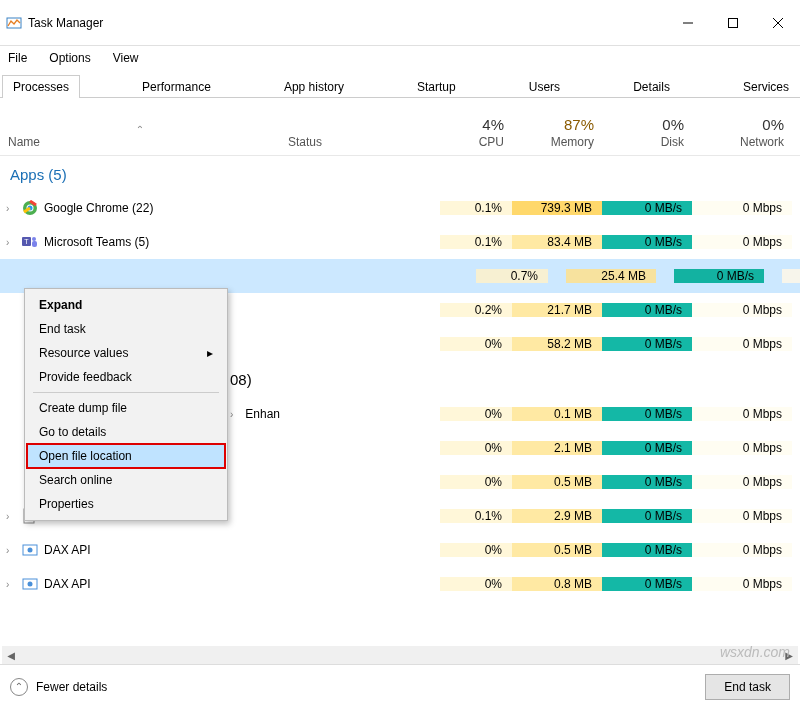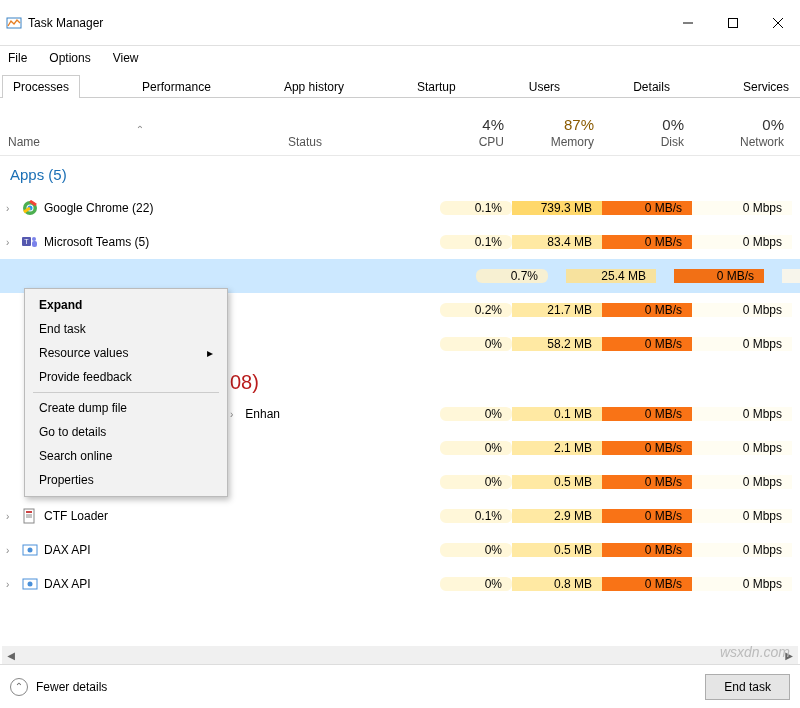--- a/index.html
+++ b/index.html
@@ -20,24 +20,24 @@
 .hdr .pct.hot { color: #8a5a00; }
 .sort-arrow { text-align: center; color: #888; font-size: 10px; width: 100%; }
 .body { overflow: hidden; }
 .group { color: #1a6fb5; font-size: 15px; padding: 10px 0 8px 10px; }
 .row { display: grid; grid-template-columns: 280px 160px 72px 90px 90px 100px; height: 34px; align-items: center; }
 .row.sel { background: #cce8ff; gap: 18px; }
 .namecell { display: flex; align-items: center; gap: 6px; padding-left: 6px; overflow: hidden; white-space: nowrap; text-overflow: ellipsis; font-size: 12px; }
 .chev { width: 10px; color: #888; font-size: 10px; }
 .picon { width: 16px; height: 16px; display: inline-flex; align-items: center; justify-content: center; }
 .num { text-align: right; padding-right: 10px; font-size: 12px; }
-.c-cpu { background: #fff7d9; border-radius: 6px; }
+.c-cpu { background: #fff7d9; }
 .c-mem { background: #ffe9a3; }
 .c-mem.hi { background: #ffd86b; }
-.c-disk { background: #f97316; }
+.c-disk { background: #14b8a6; }
 .c-net { background: #fffdf2; }
 .row.sel .c-cpu, .row.sel .c-mem, .row.sel .c-disk, .row.sel .c-net { filter: brightness(0.97); }
 .ctxmenu { position: absolute; left: 24px; top: 288px; width: 204px; background: #f2f2f2; border: 1px solid #bbb; box-shadow: 2px 3px 6px rgba(0,0,0,0.25); padding: 4px 2px; z-index: 50; }
 .ctxitem { padding: 5px 12px; font-size: 12px; display: flex; justify-content: space-between; align-items: flex-end; }
 .ctxitem.bold { font-weight: 600; }
 .ctxitem.hov { background: #bfe3ff; }
 .redbox { outline: 2px solid #d00; outline-offset: -1px; }
 .ctxsep { height: 1px; background: #ccc; margin: 3px 6px; }
 .scrollbar-h { position: absolute; left: 2px; right: 2px; bottom: 44px; height: 18px; background: #f0f0f0; display: flex; align-items: center; justify-content: space-between; }
 .sbbtn { width: 18px; height: 18px; display: flex; align-items: center; justify-content: center; color: #666; font-size: 10px; }
@@ -183,21 +183,21 @@
           <span class="chev"></span>
           <span class="picon"></span>
           <span></span>
         </div>
         <div></div>
         <div class="num c-cpu">0%</div>
         <div class="num c-mem">58.2 MB</div>
         <div class="num c-disk">0 MB/s</div>
         <div class="num c-net">0 Mbps</div>
       </div>
-      <div style="color: #b91c1c; font-size: 20px; padding: 10px 0px 8px 230px; height: 36px;">08)</div>
+      <div style="color: #000000; font-size: 15px; padding: 10px 0px 8px 230px; height: 36px;">08)</div>
       <div class="row">
         <div class="namecell" style="padding-left:230px">
           <span class="chev">›</span>
           <span class="picon"></span>
           <span>Enhan...</span>
         </div>
         <div></div>
         <div class="num c-cpu">0%</div>
         <div class="num c-mem">0.1 MB</div>
         <div class="num c-disk">0 MB/s</div>
@@ -297,20 +297,23 @@
     <div class="ctxitem">
       <span>Provide feedback</span>
     </div>
     <div class="ctxsep"></div>
     <div class="ctxitem">
       <span>Create dump file</span>
     </div>
     <div class="ctxitem">
       <span>Go to details</span>
     </div>
+    <div class="ctxitem hov redbox">
+      <span>Open file location</span>
+    </div>
     <div class="ctxitem">
       <span>Search online</span>
     </div>
     <div class="ctxitem">
       <span>Properties</span>
     </div>
   </div>
 
 <div class="scrollbar-h">
   <div class="sbbtn">◀</div>

